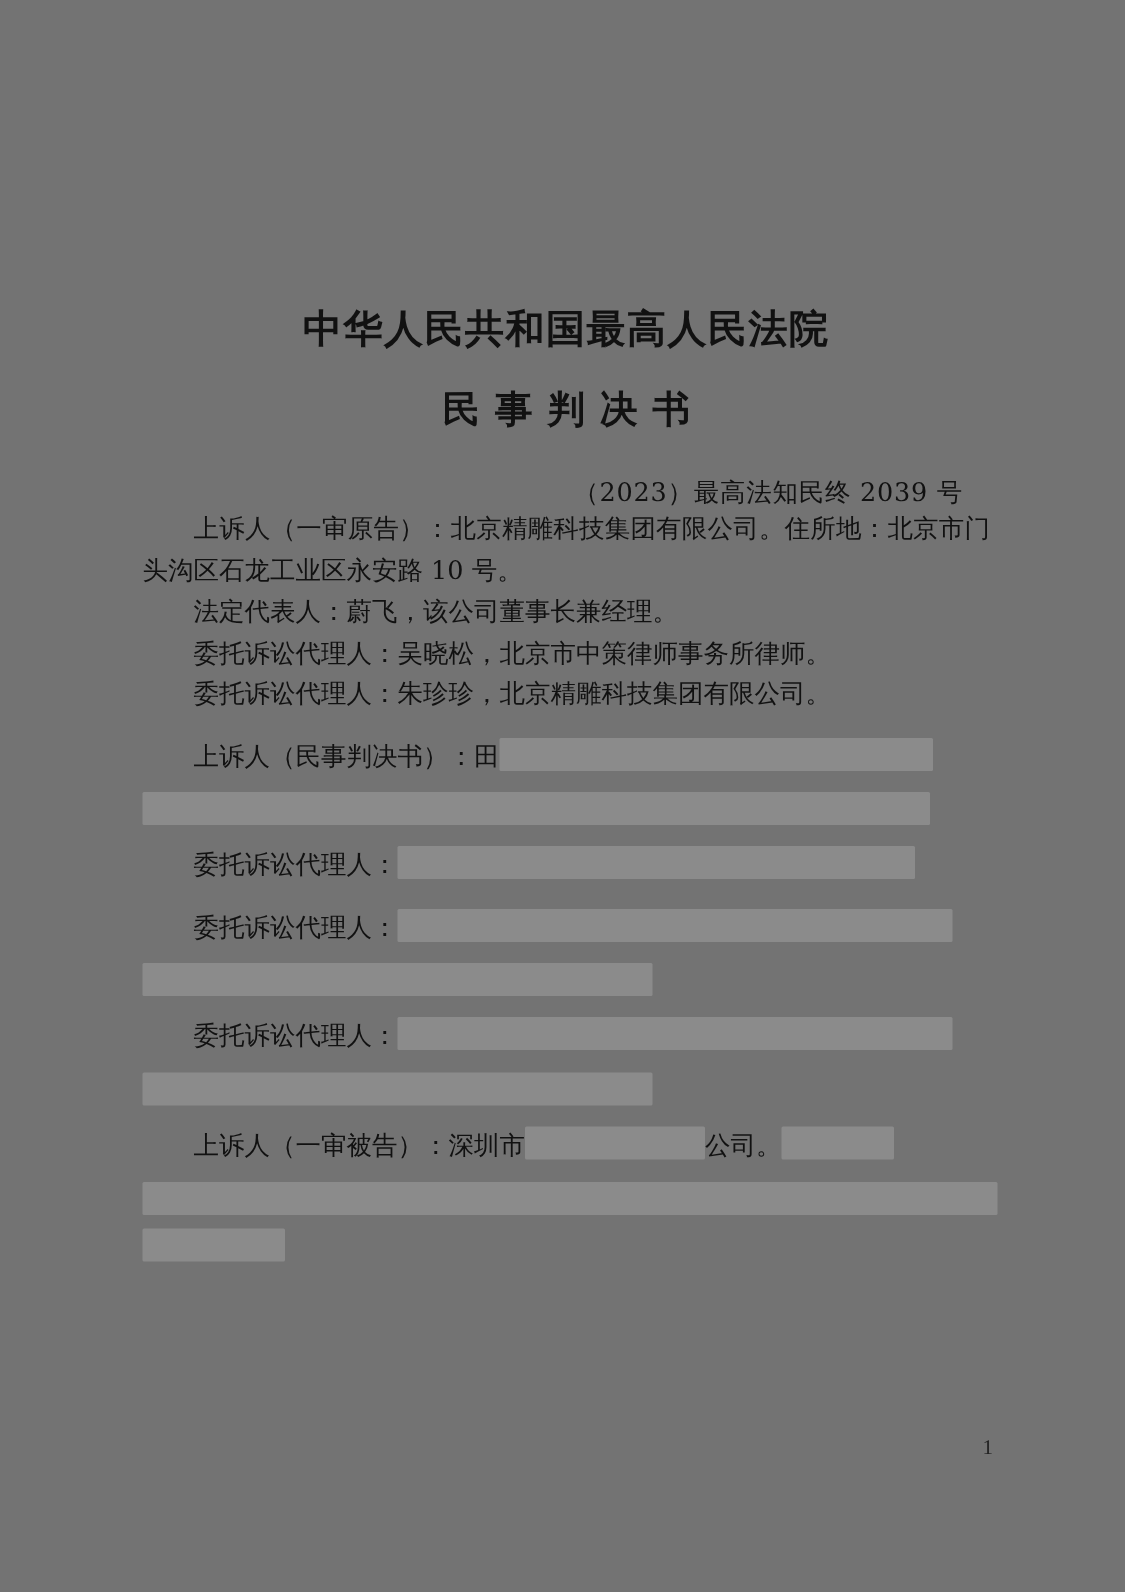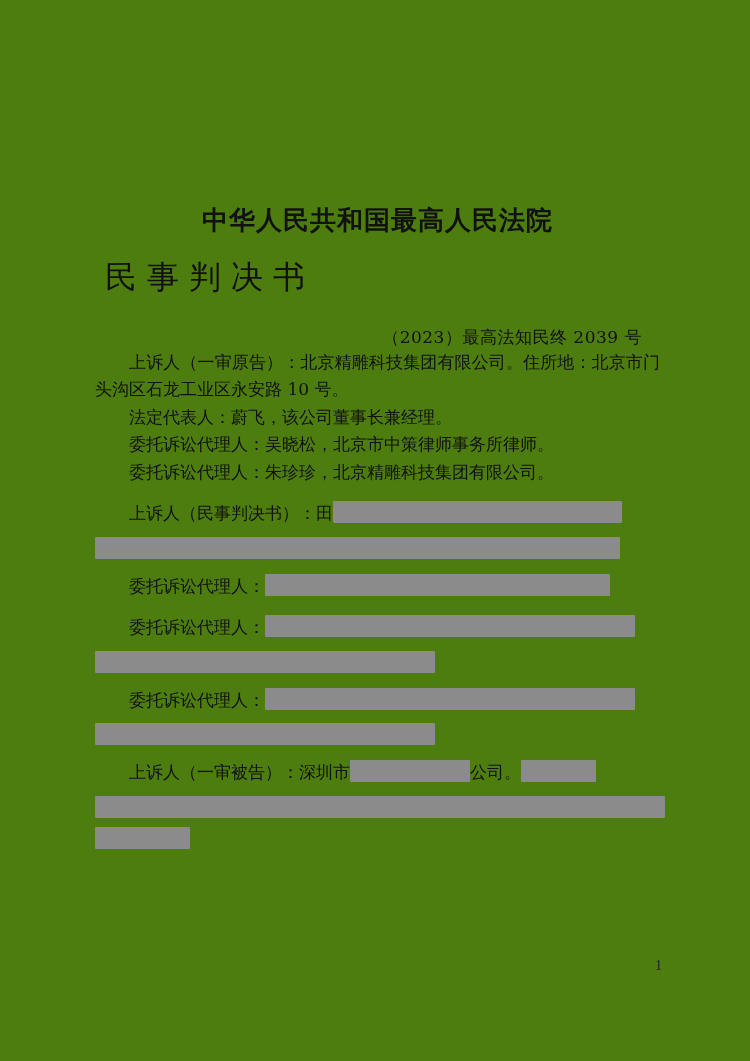--- a/index.html
+++ b/index.html
@@ -13,41 +13,41 @@
     position: relative;
     font-family: "DejaVu Serif", "Liberation Serif", serif;
     color: #111;
     overflow: hidden;
   }
   .page {
     position: absolute;
     left: 0; top: 0;
     width: 750px;
     height: 1061px;
-    background: #4d7c0f;
+    background: #737373;
   }
   .doc-body {
     position: absolute;
     left: 95px;
     top: 0;
     width: 565px;
   }
   .title-main {
     margin-top: 205px;
     text-align: center;
     font-size: 26px;
     font-weight: bold;
     letter-spacing: 1px;
     line-height: 1.2;
   }
   .title-sub {
     margin-top: 22px;
-    text-align: left;
-    font-size: 32px;
-    font-weight: normal;
+    text-align: center;
+    font-size: 25px;
+    font-weight: bold;
     letter-spacing: 10px;
     text-indent: 10px;
     line-height: 1.2;
   }
   .case-number {
     margin-top: 29px;
     text-align: right;
     padding-right: 18px;
     font-size: 17px;
     letter-spacing: 0.5px;

